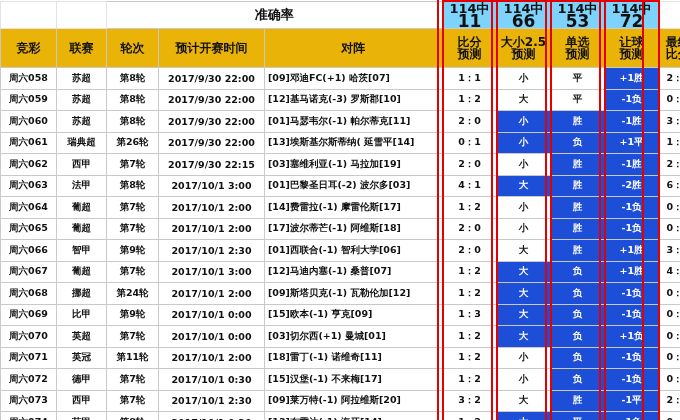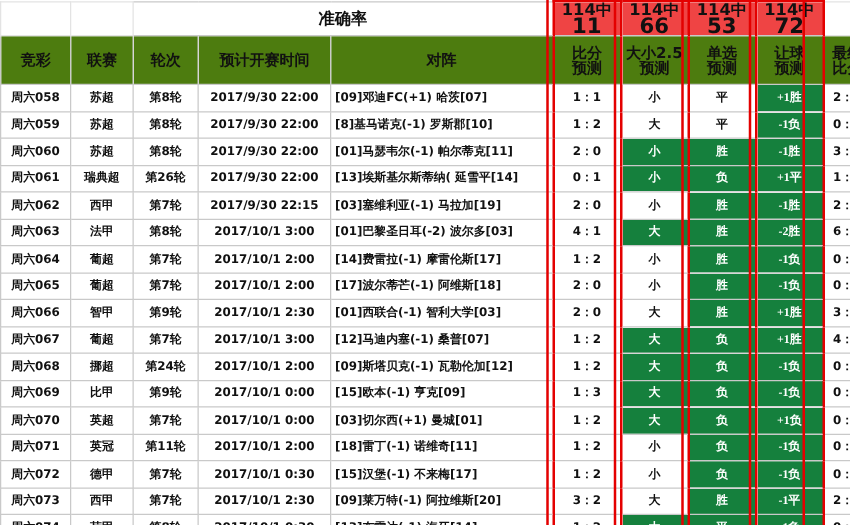--- a/index.html
+++ b/index.html
@@ -29,30 +29,30 @@
   .c5{width:54px;}
   .c6{width:54px;}
   .c7{width:54px;}
   .c8{width:54px;}
   .c9{width:38px;}
 
   
   .title-row td{height:26px;font-size:13px;font-weight:bold;border:1px solid #c9c9c9;}
   .title-blank{border:1px solid #e3e3e3 !important;background:#fff;}
   .title-main{font-size:14px;}
-  .hit-cell{background:#ef4444;color:#111;font-size:11px;line-height:12px;}
+  .hit-cell{background:#7dd3fc;color:#111;font-size:11px;line-height:12px;}
   .hit-cell .n{display:block;font-size:17px;}
-  .hdr-row td{height:38px;font-size:12px;background:#4d7c0f;}
+  .hdr-row td{height:38px;font-size:12px;background:#eab308;}
   .hdr-small{font-size:10.5px;line-height:12px;}
   .hdr-big{font-size:14px;}
   .red-border{border-left:2px solid #e40000 !important;border-right:2px solid #e40000 !important;}
   .red-top{border-top:2px solid #e40000 !important;}
 
   .data-row td{height:20.5px;font-size:9.5px;}
-  .red-cell{background:#15803d;color:#ffffff;font-family:Liberation Serif, serif;}
+  .red-cell{background:#1d4ed8;color:#ffffff;}
   .col-match{text-align:left;padding-left:3px;font-size:9px;}
   .col-time{font-size:9px;}
 
   .vline{position:absolute;top:0;bottom:0;width:2px;background:#e40000;}
   .vline-a{left:437px;}
   .vline-b{left:491px;}
   .vline-c{left:545px;}
   .vline-d{left:599px;}
   .vline-e{left:642px;}
 </style>
@@ -136,21 +136,21 @@
           <td class="red-border">小</td>
           <td class="red-border">平</td>
           <td class="red-border red-cell">+1胜</td>
           <td class="">2：1</td>
         </tr>
         <tr class="data-row">
           <td class="">周六059</td>
           <td class="">苏超</td>
           <td class="">第8轮</td>
           <td class="col-time">2017/9/30 22:00</td>
-          <td class="col-match">[8]基马诺克(-1)        罗斯郡[10]</td>
+          <td class="col-match">[12]基马诺克(-3)        罗斯郡[10]</td>
           <td class="red-border">1：2</td>
           <td class="red-border">大</td>
           <td class="red-border">平</td>
           <td class="red-border red-cell">-1负</td>
           <td class="">0：2</td>
         </tr>
         <tr class="data-row">
           <td class="">周六060</td>
           <td class="">苏超</td>
           <td class="">第8轮</td>
@@ -220,21 +220,21 @@
           <td class="red-border">小</td>
           <td class="red-border red-cell">胜</td>
           <td class="red-border red-cell">-1负</td>
           <td class="">0：1</td>
         </tr>
         <tr class="data-row">
           <td class="">周六066</td>
           <td class="">智甲</td>
           <td class="">第9轮</td>
           <td class="col-time">2017/10/1 2:30</td>
-          <td class="col-match">[01]西联合(-1)          智利大学[03]</td>
+          <td class="col-match">[01]西联合(-1)          智利大学[06]</td>
           <td class="red-border">2：0</td>
           <td class="red-border">大</td>
           <td class="red-border red-cell">胜</td>
           <td class="red-border red-cell">+1胜</td>
           <td class="">3：2</td>
         </tr>
         <tr class="data-row">
           <td class="">周六067</td>
           <td class="">葡超</td>
           <td class="">第7轮</td>

